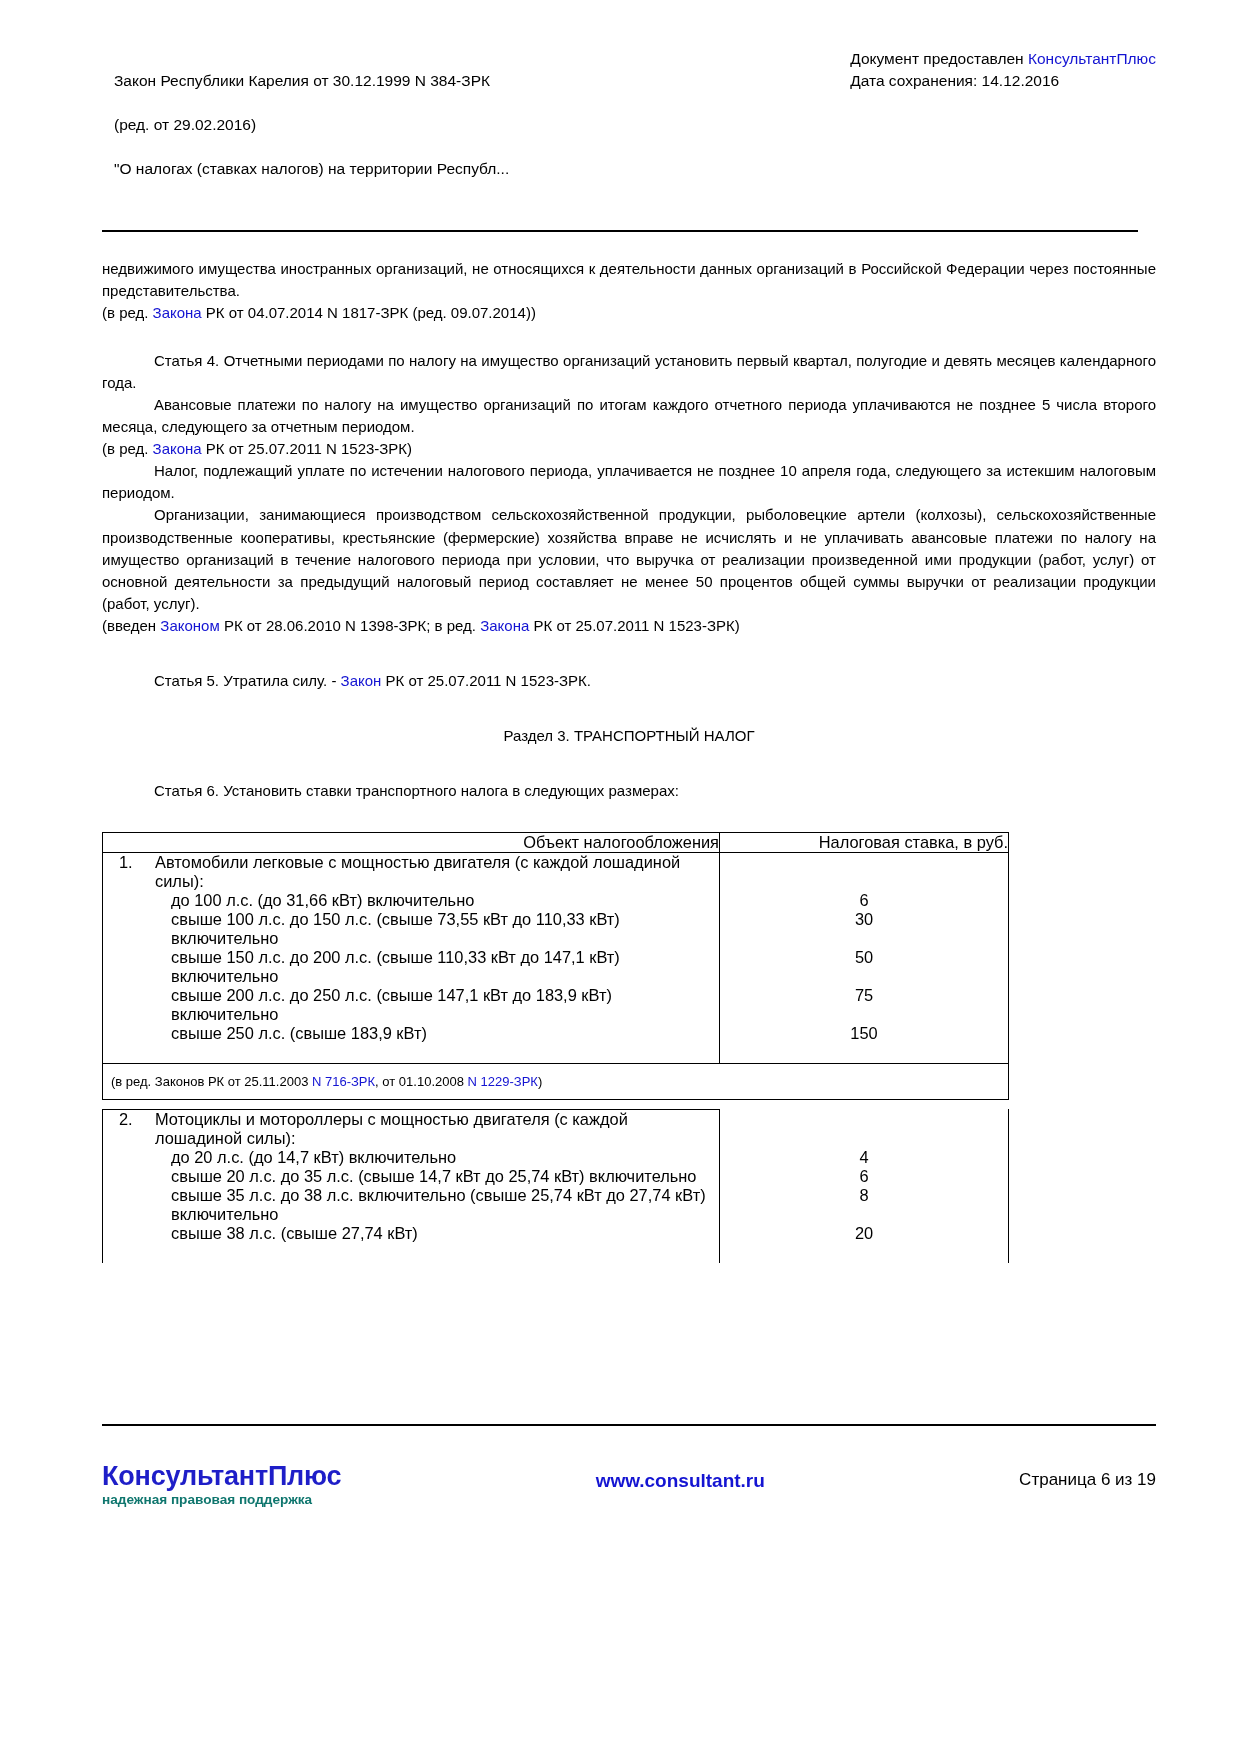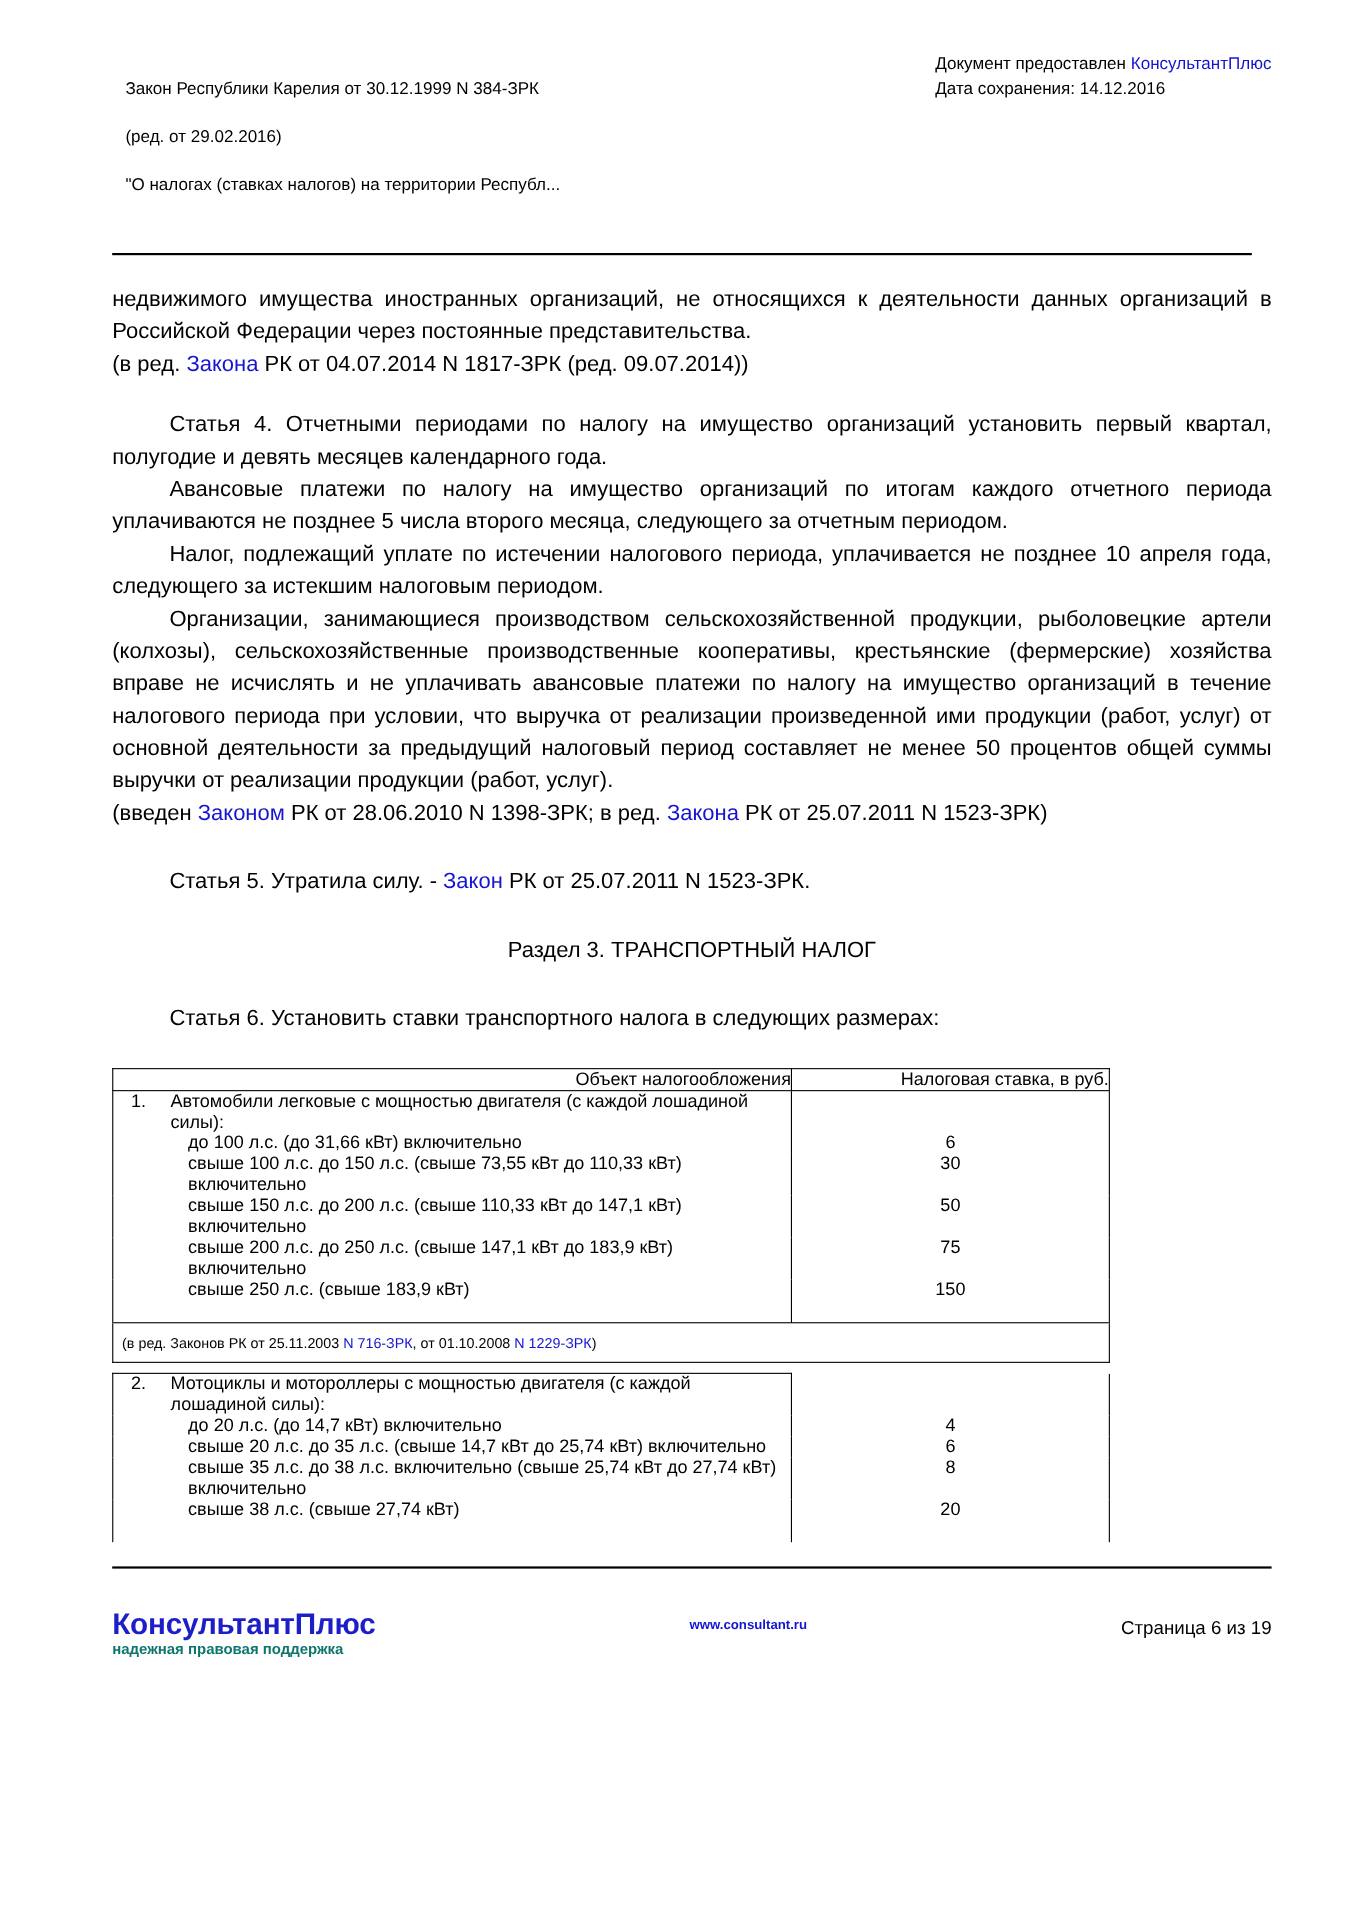--- a/index.html
+++ b/index.html
@@ -35,21 +35,21 @@
   .brand-blue { color: #1414d2; }
 
   .rule-top {
     margin: 28px 102px 0 102px;
     border-top: 2.5px solid #000;
   }
 
   
   .content {
     padding: 0 84px 0 102px;
-    font-size: 20px;
+    font-size: 15px;
     line-height: 1.47;
   }
   .para {
     text-align: justify;
     margin: 0;
   }
   .para.first { margin-top: 26px; }
   .indent { text-indent: 52px; }
   .gap-md { margin-top: 26px; }
   .gap-lg { margin-top: 33px; }
@@ -154,21 +154,21 @@
     color: #1e1ec8;
     letter-spacing: -0.2px;
   }
   .foot-brand .btag {
     font-size: 13.6px;
     font-weight: bold;
     color: #0f766e;
     margin-top: 3px;
   }
   .foot-site {
-    font-size: 12px;
+    font-size: 19px;
     font-weight: bold;
     color: #1414d2;
     margin-top: 8px;
   }
   .foot-page {
     font-size: 17px;
     color: #000;
     margin-top: 8px;
   }
 </style>
@@ -194,20 +194,21 @@
   <div class="content">
 
     <p class="para first">
       <span>недвижимого имущества иностранных организаций, не относящихся к деятельности данных организаций в</span>
       <span>Российской Федерации через постоянные представительства.</span>
     </p>
     <p class="para"><span>(в ред. </span><span class="lnk">Закона</span><span> РК от 04.07.2014 N 1817-ЗРК (ред. 09.07.2014))</span></p>
 
     <p class="para indent gap-md">Статья 4. Отчетными периодами по налогу на имущество организаций установить первый квартал, полугодие и девять месяцев календарного года.</p>
     <p class="para indent">Авансовые платежи по налогу на имущество организаций по итогам каждого отчетного периода уплачиваются не позднее 5 числа второго месяца, следующего за отчетным периодом.</p>
+    <p class="para"><span>(в ред. </span><span class="lnk">Закона</span><span> РК от 25.07.2011 N 1523-ЗРК)</span></p>
 
     <p class="para indent">Налог, подлежащий уплате по истечении налогового периода, уплачивается не позднее 10 апреля года, следующего за истекшим налоговым периодом.</p>
     <p class="para indent">Организации, занимающиеся производством сельскохозяйственной продукции, рыболовецкие артели (колхозы), сельскохозяйственные производственные кооперативы, крестьянские (фермерские) хозяйства вправе не исчислять и не уплачивать авансовые платежи по налогу на имущество организаций в течение налогового периода при условии, что выручка от реализации произведенной ими продукции (работ, услуг) от основной деятельности за предыдущий налоговый период составляет не менее 50 процентов общей суммы выручки от реализации продукции (работ, услуг).</p>
     <p class="para"><span>(введен </span><span class="lnk">Законом</span><span> РК от 28.06.2010 N 1398-ЗРК; в ред. </span><span class="lnk">Закона</span><span> РК от 25.07.2011 N 1523-ЗРК)</span></p>
 
     <p class="para indent gap-lg"><span>Статья 5. Утратила силу. - </span><span class="lnk">Закон</span><span> РК от 25.07.2011 N 1523-ЗРК.</span></p>
 
     <p class="para center gap-lg">Раздел 3. ТРАНСПОРТНЫЙ НАЛОГ</p>
 
     <p class="para indent gap-lg">Статья 6. Установить ставки транспортного налога в следующих размерах:</p>

